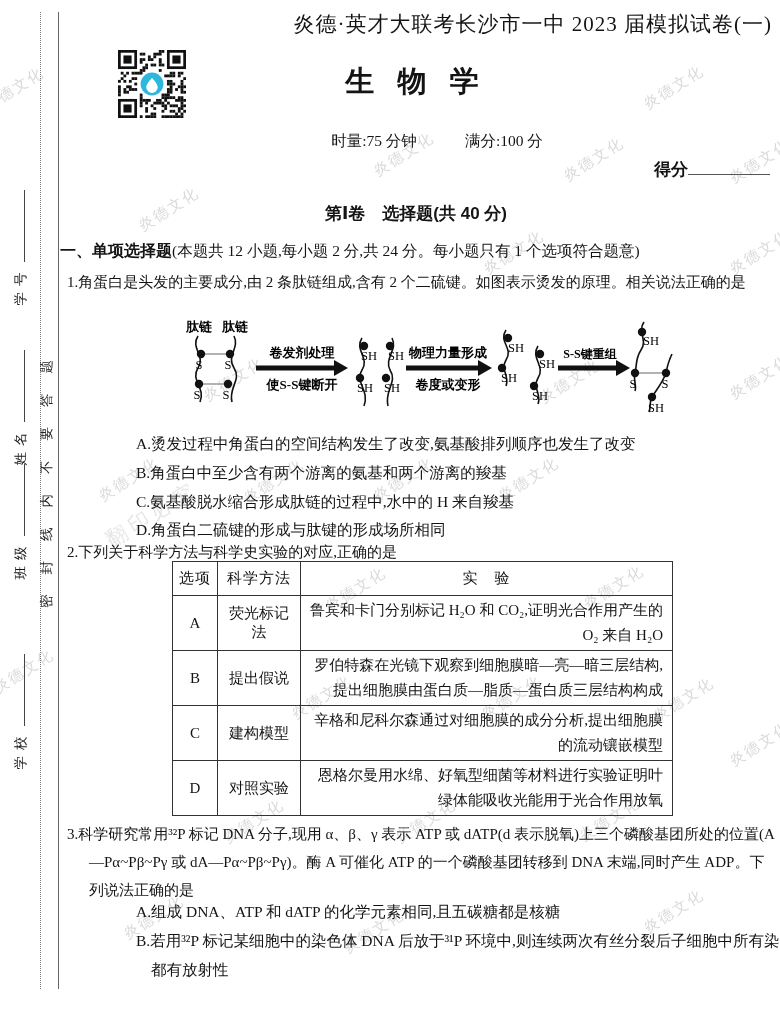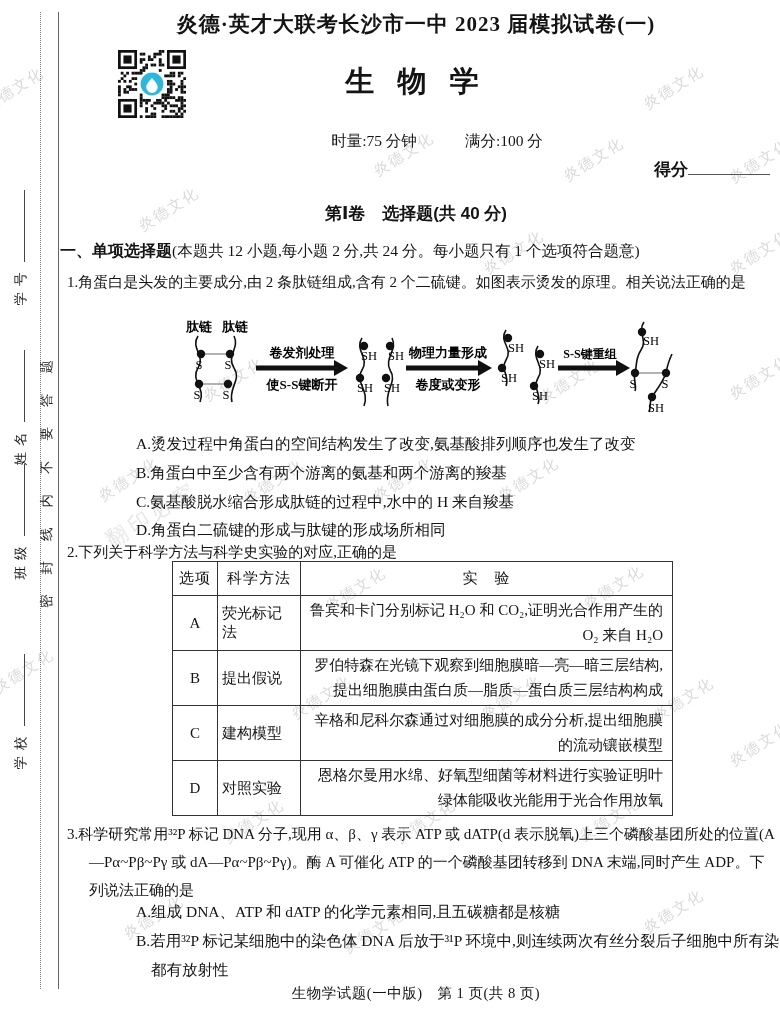--- a/index.html
+++ b/index.html
@@ -13,21 +13,21 @@
   .vline-dotted{position:absolute;left:40px;top:12px;bottom:26px;border-left:1px dotted #777;}
   .vline-solid{position:absolute;left:58px;top:12px;bottom:26px;border-left:1.2px solid #666;}
   .sfield{position:absolute;width:150px;height:18px;transform:rotate(-90deg);
           font-size:13.5px;letter-spacing:6px;text-align:center;white-space:nowrap;}
   .sblank{display:inline-block;width:72px;height:13px;border-bottom:1px solid #444;margin-left:4px;letter-spacing:0;}
   .seal{position:absolute;width:300px;height:18px;transform:rotate(-90deg);
         font-size:13.5px;letter-spacing:20px;text-align:center;white-space:nowrap;color:#222;}
   
   .content{position:absolute;left:60px;top:0;width:712px;height:100%;}
   .hei{font-family:"Liberation Sans","DejaVu Sans",sans-serif;font-weight:bold;}
-  .exam-title{position:absolute;top:10px;width:100%;text-align:center;font-size:21px;font-weight:bold;letter-spacing:1px;}
+  .exam-title{position:absolute;top:10px;width:100%;text-align:right;font-size:21px;font-weight:normal;letter-spacing:1px;}
   .qr{position:absolute;left:58px;top:50px;width:68px;height:68px;}
   .subject{position:absolute;top:62px;width:100%;text-align:center;font-size:29px;font-weight:bold;letter-spacing:8px;}
   .meta{position:absolute;top:131px;width:100%;display:flex;justify-content:center;gap:48px;font-size:15.5px;padding-left:42px;box-sizing:border-box;}
   .score{position:absolute;top:158px;right:2px;font-size:17px;}
   .score-blank{display:inline-block;width:82px;height:16px;border-bottom:1.3px solid #555;}
   .sec-title{position:absolute;top:202px;width:100%;text-align:center;font-size:17px;}
   .instruction{position:absolute;top:241px;left:0;width:712px;font-size:15.5px;}
   .instruction .lead{font-size:16px;}
   .stem{position:absolute;left:4px;width:712px;font-size:15px;line-height:28px;padding-left:25px;text-indent:-22px;box-sizing:border-box;}
   .q1-stem{top:268px;}
@@ -42,21 +42,21 @@
   .dlabel{font-size:13px;font-weight:bold;}
   .dsh{font-size:12.5px;}
   .darrow-label{font-size:13px;font-weight:bold;font-family:"Liberation Sans","DejaVu Sans",sans-serif;}
   .chain{fill:none;stroke:#111;stroke-width:1.6px;}
   .bond{stroke:#8a8a8a;stroke-width:1.3px;}
   .ashaft{stroke:#111;stroke-width:5px;}
   .q2-table{position:absolute;left:112px;top:561px;border-collapse:collapse;table-layout:fixed;width:500px;font-size:15px;}
   .q2-table td,.q2-table th{border:1px solid #333;font-weight:normal;padding:1px 4px;vertical-align:middle;}
   .q2-table th{height:31px;letter-spacing:1px;}
   .q2-table .c-opt{text-align:center;width:43px;}
-  .q2-table .c-method{text-align:left;width:81px;}
+  .q2-table .c-method{text-align:center;width:81px;}
   .q2-table .c-exp{text-align:right;width:356px;line-height:25px;padding:2px 9px;}
   .footer{position:absolute;top:984px;width:100%;text-align:center;font-size:14.5px;letter-spacing:.5px;}
 </style>
 </head>
 <body>
 
 <div class="page">
 
   <span class="wm" style="left:-20px;top:80px">炎德文化</span>
   <span class="wm" style="left:640px;top:78px">炎德文化</span>
@@ -422,16 +422,15 @@
     </tbody>
       </table>
 
     <div class="stem q3-stem">3.科学研究常用³²P 标记 DNA 分子,现用 α、β、γ 表示 ATP 或 dATP(d 表示脱氧)上三个磷酸基团所处的位置(A—Pα~Pβ~Pγ 或 dA—Pα~Pβ~Pγ)。酶 A 可催化 ATP 的一个磷酸基团转移到 DNA 末端,同时产生 ADP。下列说法正确的是</div>
 
     <div class="opts q3-opts">
       <div class="opt">A.组成 DNA、ATP 和 dATP 的化学元素相同,且五碳糖都是核糖</div>
       <div class="opt">B.若用³²P 标记某细胞中的染色体 DNA 后放于³¹P 环境中,则连续两次有丝分裂后子细胞中所有染色体都有放射性</div>
     </div>
 
-    <div class="footer">生物学试题(一中版)　第 1 页(共 8 页)</div>
 
   </div>
 </div>
 
 </body></html>

